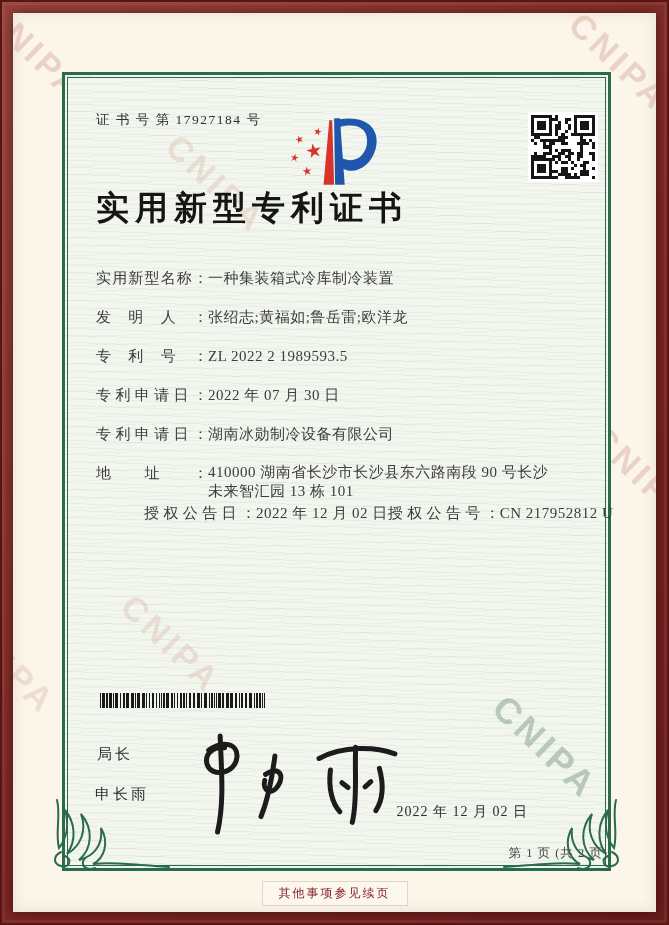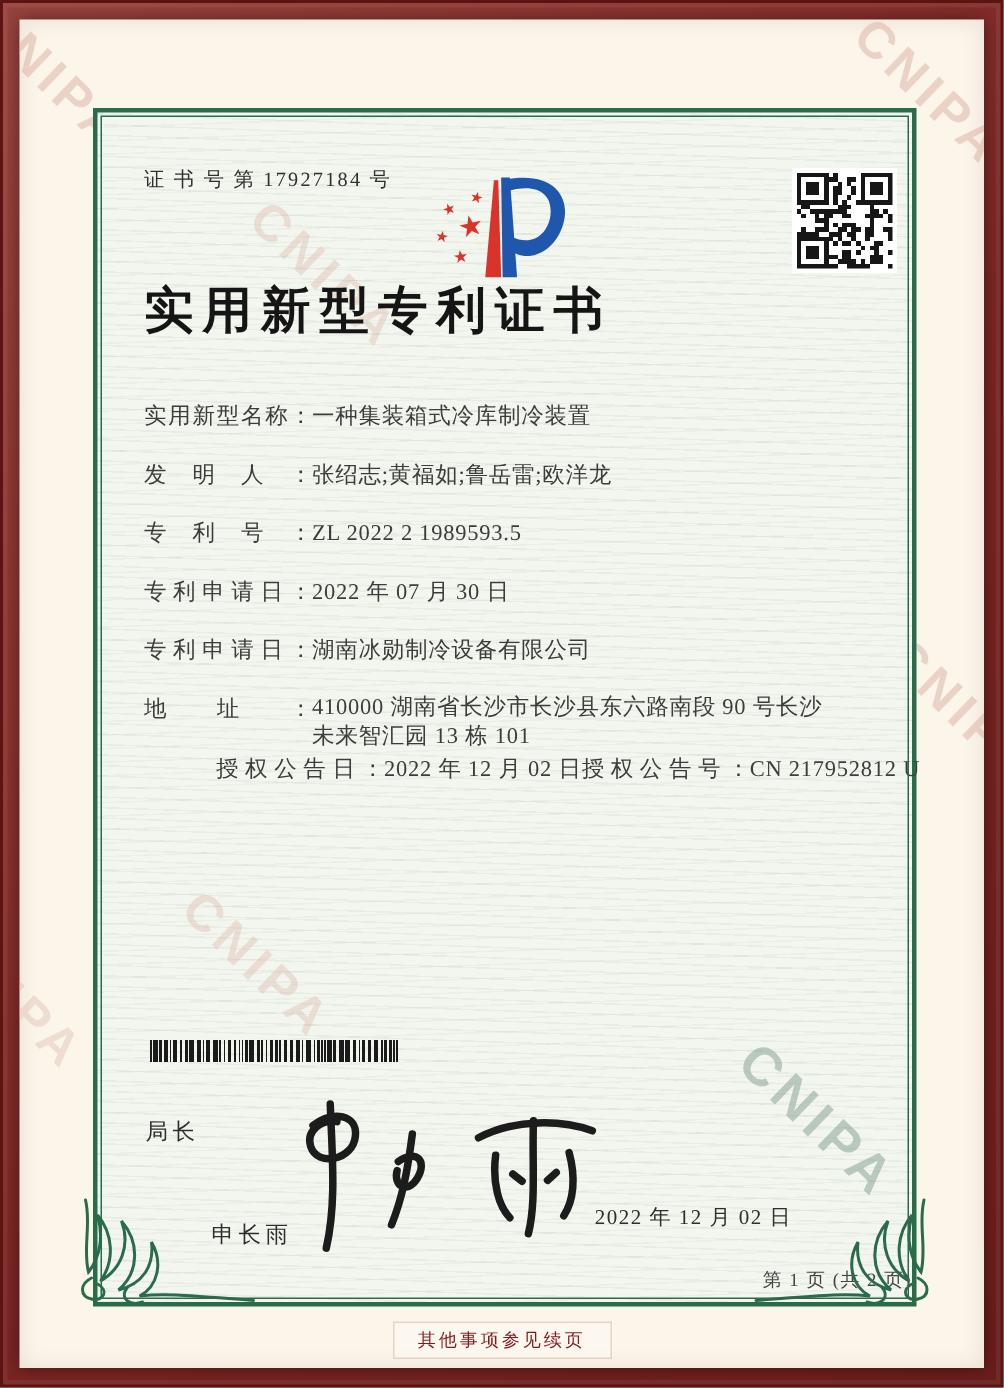--- a/index.html
+++ b/index.html
@@ -70,21 +70,21 @@
   .frow.double{display:flex;justify-content:space-between;margin-bottom:0;margin-left:48px;}
   
   .paras{
     margin:8px -12px 0 -10px;color:var(--text,#3c3c3c);
     font-size:13.5px;line-height:20px;text-align:justify;
   }
   .paras p{margin:0;text-indent:2em;}
   
   .barcode{left:35px;top:618px;width:170px;height:15px;}
   .signer-title{left:32px;top:670px;font-size:15px;letter-spacing:3px;color:#2e2e2e;}
-  .signer-name{left:30px;top:739px;font-size:15px;letter-spacing:3px;color:#2e2e2e;margin-left:46px;}
+  .signer-name{left:30px;top:710px;font-size:15px;letter-spacing:3px;color:#2e2e2e;}
   .signature{left:115px;top:652px;width:250px;height:120px;}
   .signature svg{transform:rotate(-2deg);}
   .sig-stroke{fill:none;stroke:#1c1c1c;stroke-width:5;stroke-linecap:round;stroke-linejoin:round;}
   .issue-date{top:728px;right:80px;font-size:14px;letter-spacing:1px;color:#2e2e2e;}
   .page-no{top:770px;left:0;width:100%;text-align:center;font-size:12.5px;letter-spacing:1px;color:#444;}
   .orn{position:absolute;z-index:1;width:122px;height:74px;}
   .orn path{fill:none;stroke:var(--green,#2a6b4b);stroke-width:2;stroke-linecap:round;}
   .orn.left{left:-14px;bottom:-4px;}
   .orn.right{right:-14px;bottom:-4px;transform:scaleX(-1);}
   

